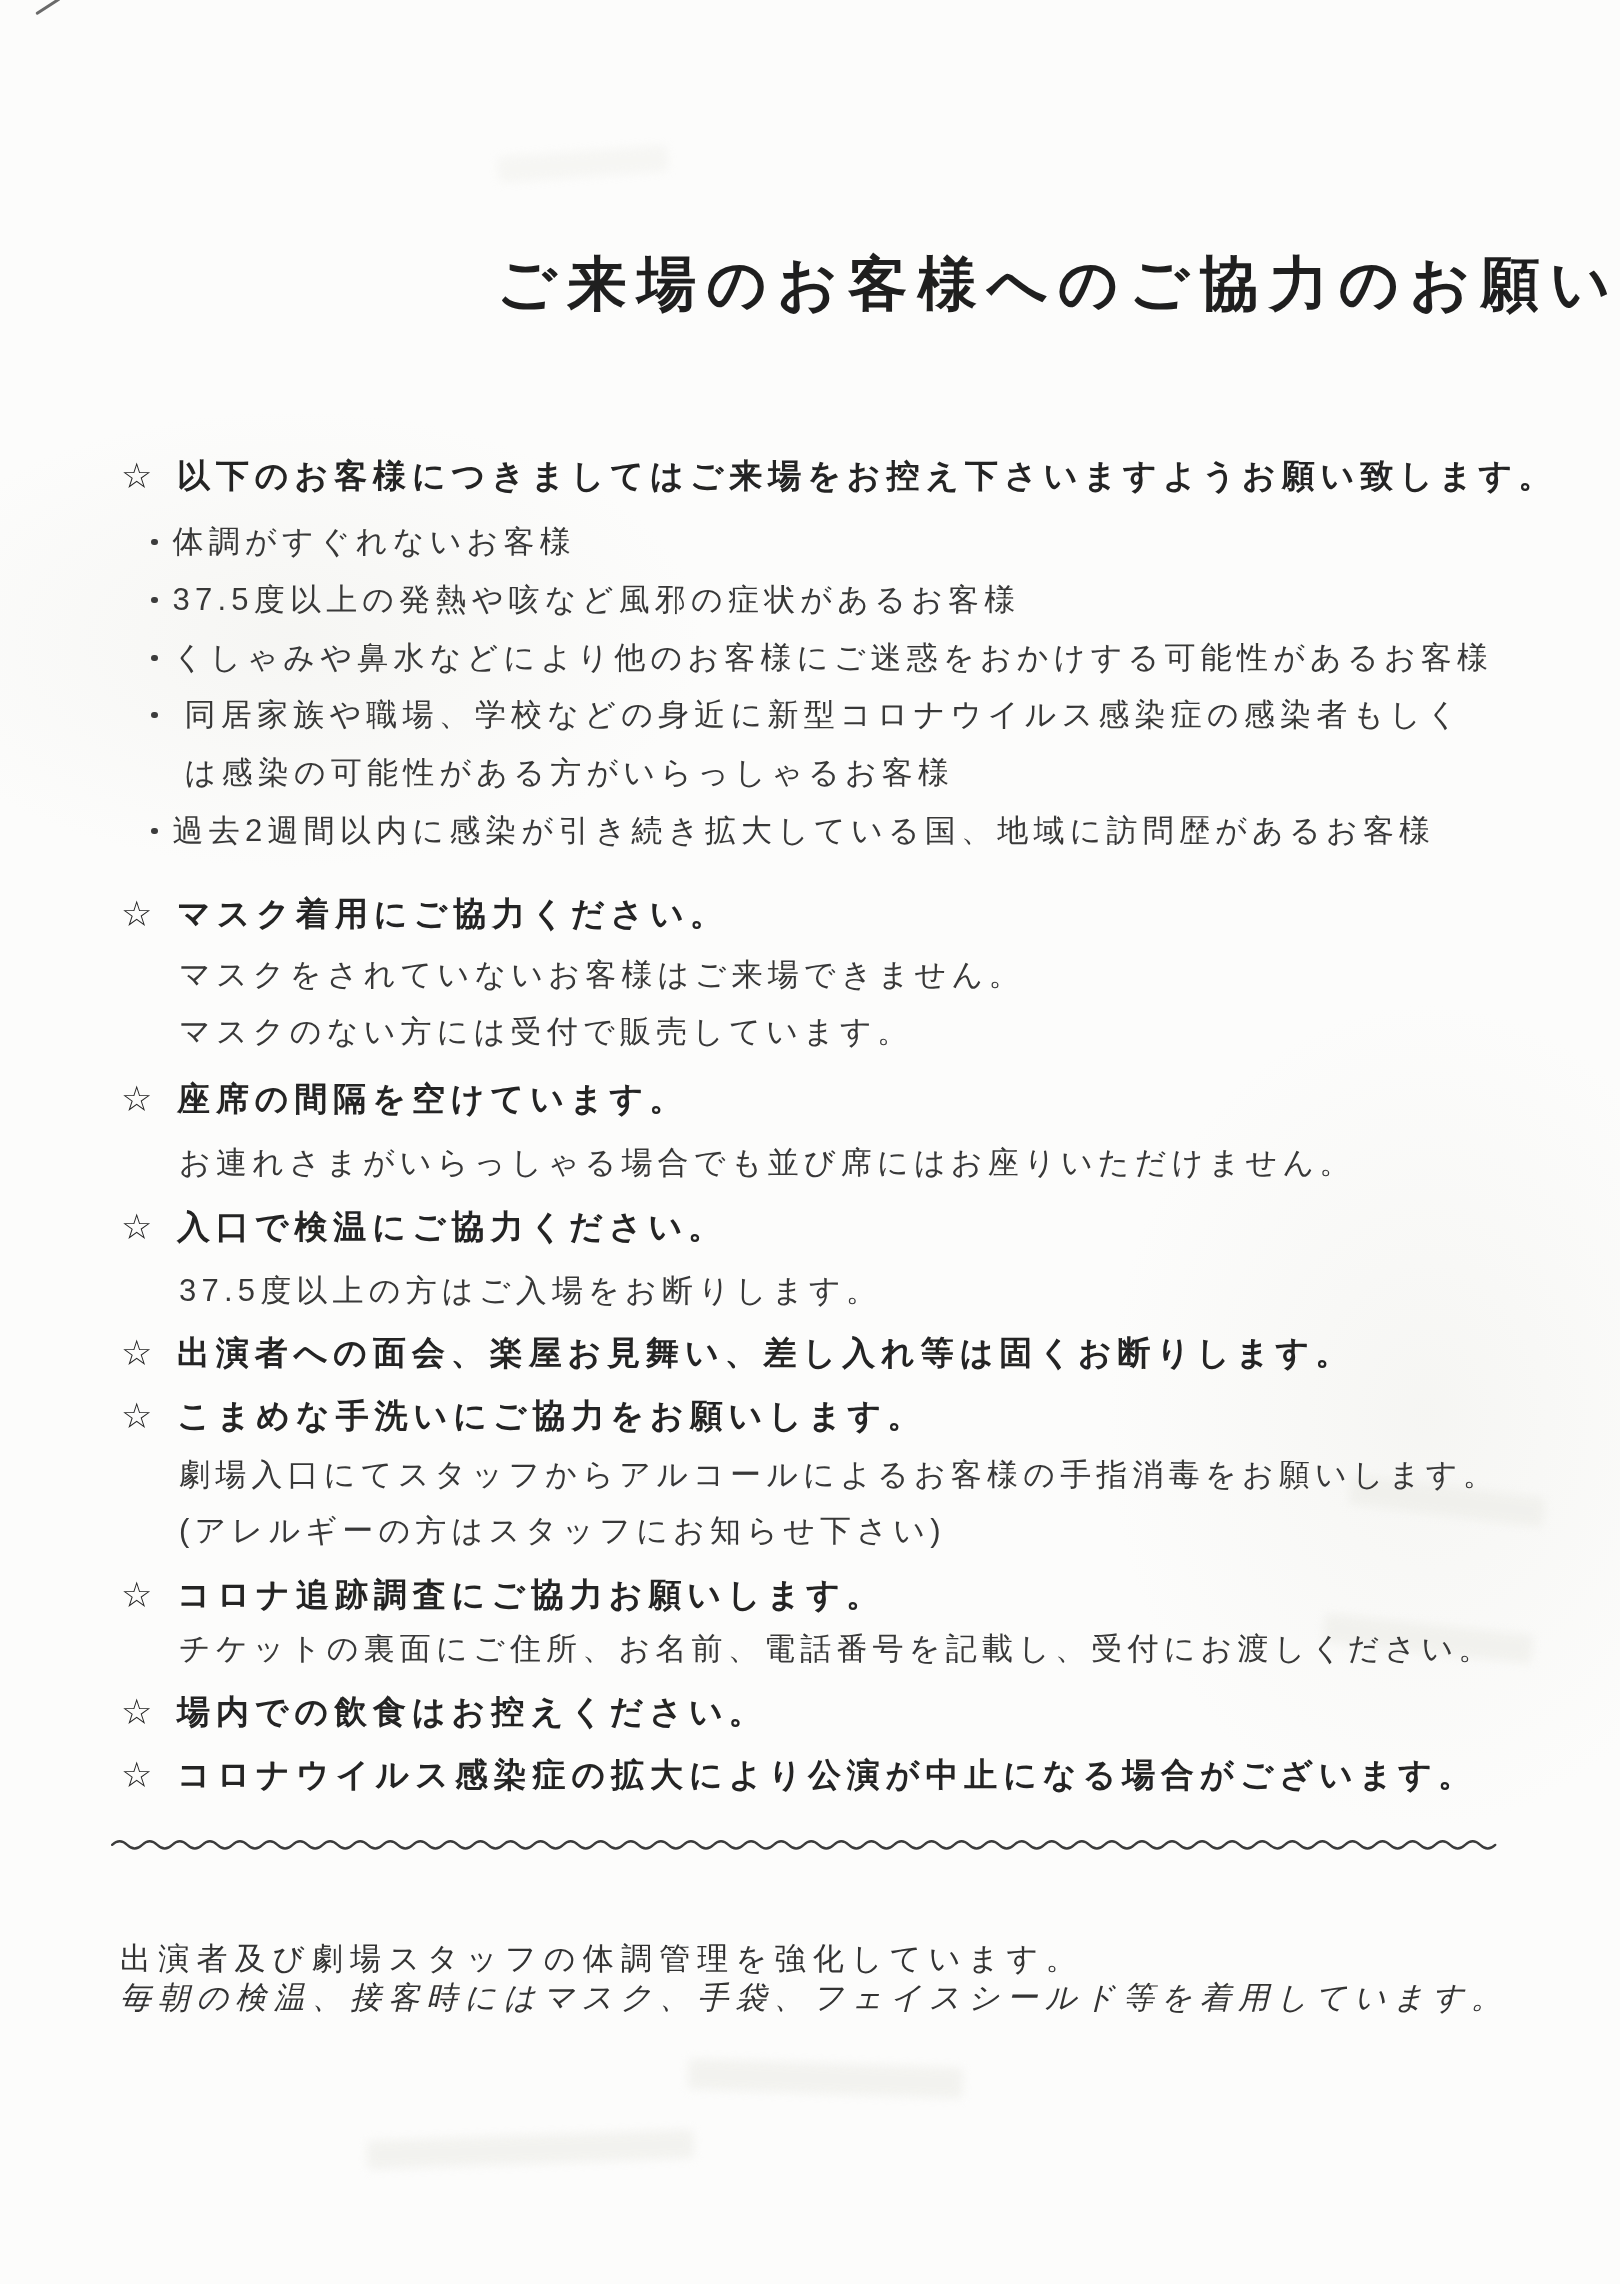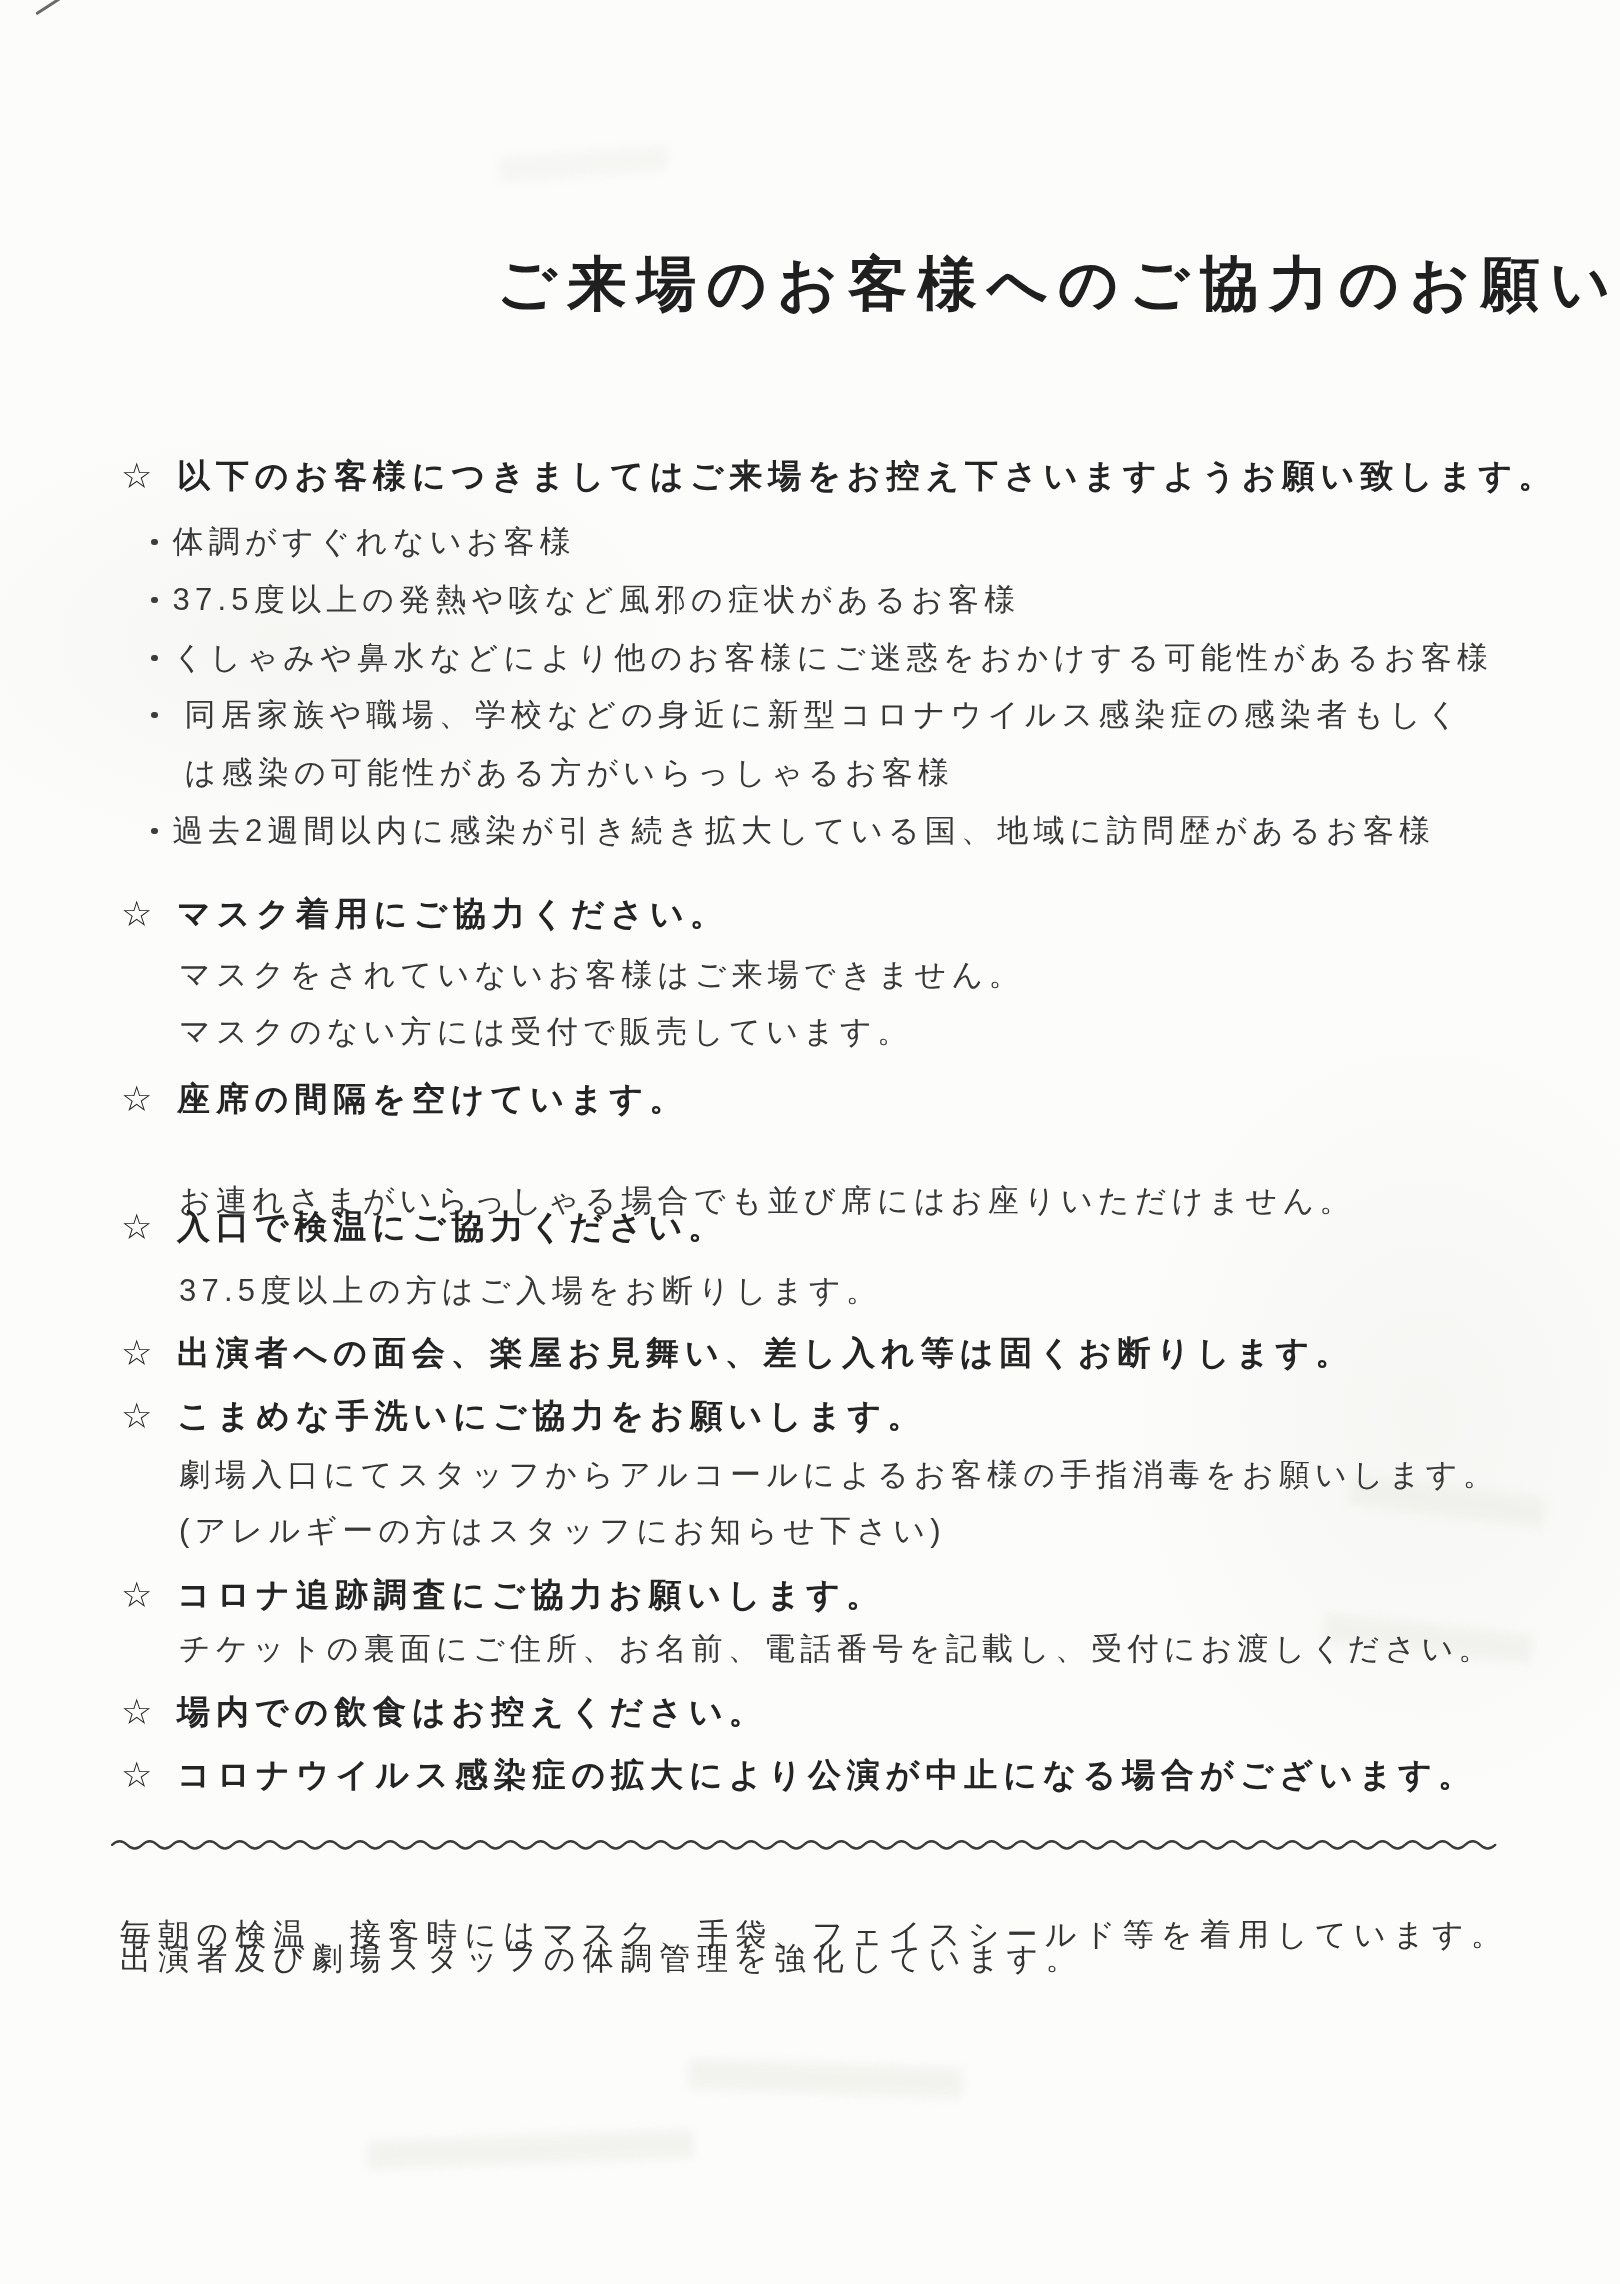--- a/index.html
+++ b/index.html
@@ -58,28 +58,28 @@
     font-size: 31px; letter-spacing: 7.2px;
   }
 
   .wavy { position: absolute; left: 111px; top: 1837px; }
 
   
   .yh0 { top: 447px; }
   .yb0 { top: 513px; }  .yb1 { top: 571px; }  .yb2 { top: 629px; }
   .yb3 { top: 686px; gap: 12px; } .yb4 { top: 802px; }
   .yh1 { top: 885px; } .yn1a { top: 946px; } .yn1b { top: 1003px; }
-  .yh2 { top: 1070px; } .yn2a { top: 1172px; }
+  .yh2 { top: 1070px; } .yn2a { top: 1134px; }
   .yh3 { top: 1198px; } .yn3a { top: 1262px; }
   .yh4 { top: 1324px; }
   .yh5 { top: 1387px; } .yn5a { top: 1446px; } .yn5b { top: 1502px; }
   .yh6 { top: 1566px; } .yn6a { top: 1620px; }
   .yh7 { top: 1683px; }
   .yh8 { top: 1746px; }
-  .yf1 { top: 1899px; } .yf2 { top: 1875px; }
+  .yf1 { top: 1899px; } .yf2 { top: 1938px; font-style: italic; }
 
   
   .speck {
     position: absolute; left: 34px; top: 5.2px;
     width: 27.5px; height: 3.3px; background: #3a3a3a;
     transform: rotate(-33deg); opacity: 0.75; border-radius: 1.3px;
   }
   .ghost {
     position: absolute; background: #ebebe6;
     filter: blur(4.6px); opacity: 0.55; border-radius: 5.2px;

